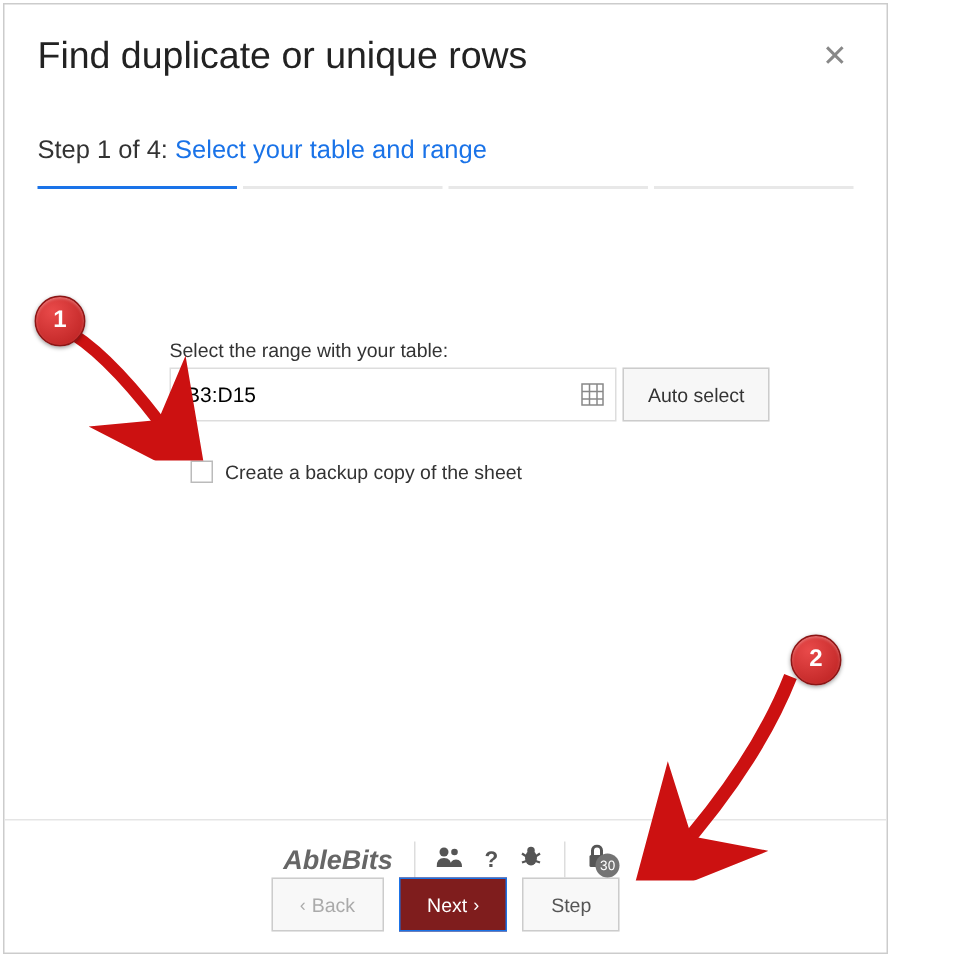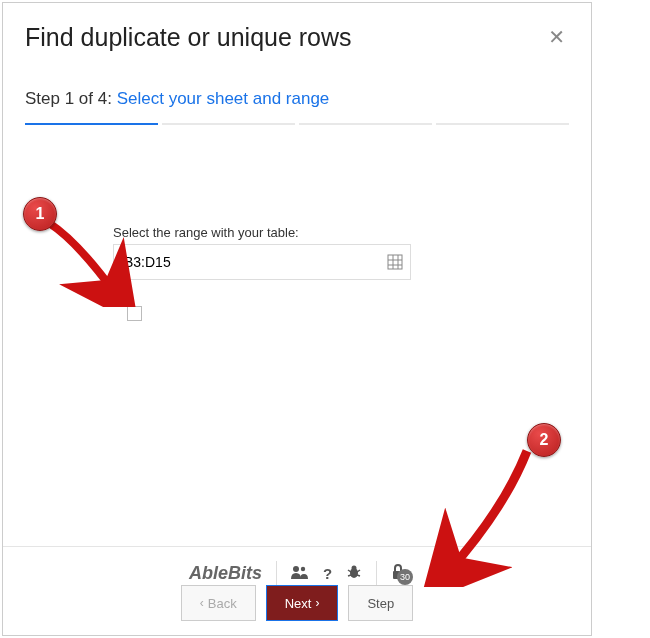--- a/index.html
+++ b/index.html
@@ -225,21 +225,21 @@
 </head>
 <body>
 
 <div class="container">
   <div class="header">
     <div class="title">Find duplicate or unique rows</div>
     <div class="close-x">✕</div>
   </div>
 
   <div class="step-row">
-    <span>Step 1 of 4: </span><span class="step-link">Select your sheet and range</span>
+    <span>Step 1 of 4: </span><span class="step-link">Select your table and range</span>
   </div>
 
   <div class="progress">
     <div class="progress-seg active"></div>
     <div class="progress-seg"></div>
     <div class="progress-seg"></div>
     <div class="progress-seg"></div>
   </div>
 
   <div class="body-area">
@@ -250,23 +250,25 @@
         <span class="grid-icon">
           <svg viewBox="0 0 16 16" width="16" height="16">
               <rect x="1" y="1" width="14" height="14" fill="none" stroke="#888" stroke-width="1"></rect>
               <line x1="1" y1="6" x2="15" y2="6" stroke="#888" stroke-width="1"></line>
               <line x1="1" y1="11" x2="15" y2="11" stroke="#888" stroke-width="1"></line>
               <line x1="6" y1="1" x2="6" y2="15" stroke="#888" stroke-width="1"></line>
               <line x1="11" y1="1" x2="11" y2="15" stroke="#888" stroke-width="1"></line>
             </svg>
         </span>
       </div>
+      <button class="auto-select-btn">Auto select</button>
     </div>
     <div class="checkbox-row">
       <div class="checkbox"></div>
+      <span>Create a backup copy of the sheet</span>
     </div>
   </div>
 
   <div class="footer">
     <div class="footer-left">
       <span class="logo">AbleBits</span>
       <div class="divider"></div>
       <span class="footer-icon">
         <svg width="18" height="14" viewBox="0 0 18 14">
             <circle cx="5" cy="4" r="3" fill="#555"></circle>

